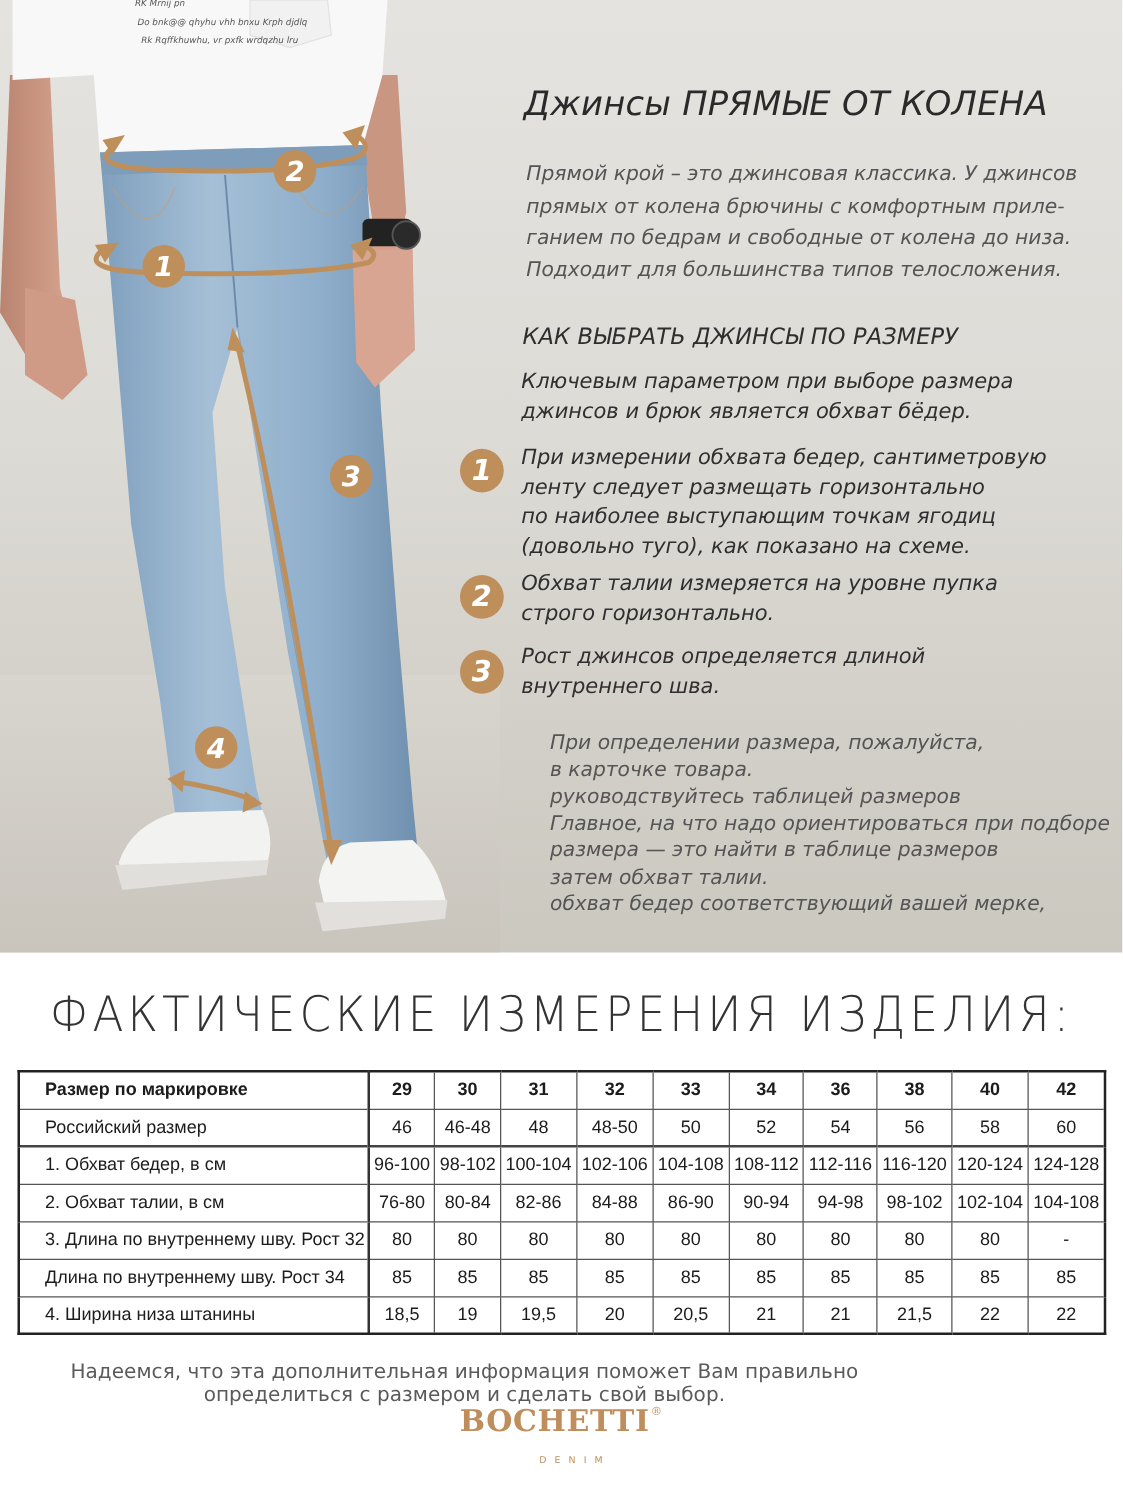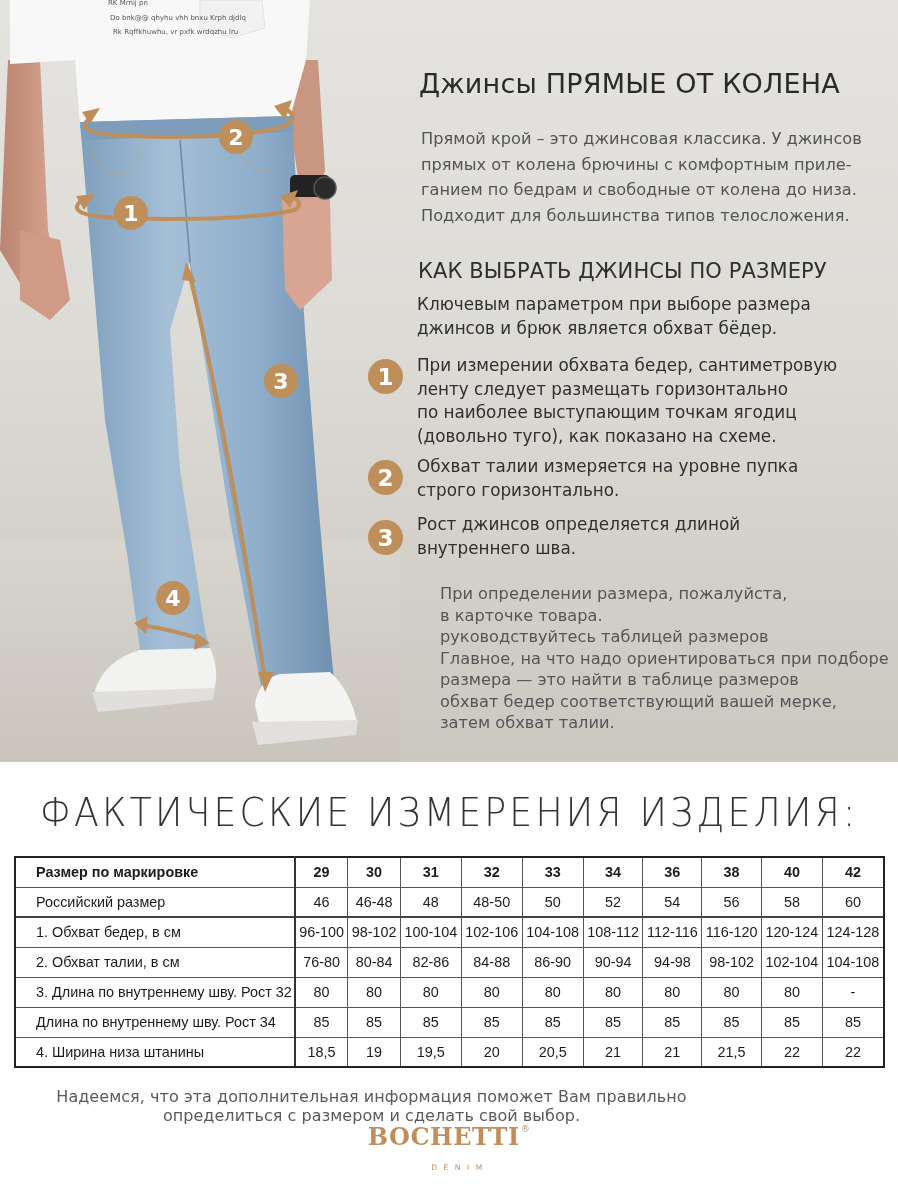--- a/index.html
+++ b/index.html
@@ -4,35 +4,36 @@
 <style>
   * { box-sizing: border-box; margin: 0; padding: 0; }
   html, body { width: 898px; height: 1200px; background: #ffffff; overflow: hidden; }
   body { position: relative; font-family: "DejaVu Sans", sans-serif; color: #2b2b2b; }
 
   
   .panel {
     position: absolute; left: 0; top: 0; width: 898px; height: 762px;
     background: linear-gradient(180deg, #e4e3df 0%, #dddbd6 45%, #d3d0c9 75%, #cbc8c0 100%);
     overflow: hidden;
+    font-style: italic;
   }
   .photo { position: absolute; left: 0; top: 0; width: 400px; height: 762px; }
 
   
   .title {
     position: absolute; left: 419px; top: 68px; font-size: 27px; color: #2a2a2a;
     letter-spacing: 0.2px; white-space: nowrap; font-weight: 400;
   }
   .intro {
     position: absolute; left: 421px; top: 126px; width: 460px;
     font-size: 16.2px; line-height: 25.5px; color: #545454;
   }
   .intro span { display: block; white-space: nowrap; }
   .h2 {
-    position: absolute; left: 418px; top: 259px; font-size: 21px; color: #2e2e2e;
+    position: absolute; left: 418px; top: 259px; font-size: 18px; color: #2e2e2e;
     white-space: nowrap; letter-spacing: 0.1px;
   }
   .lead {
     position: absolute; left: 417px; top: 292px; font-size: 16.8px; line-height: 24px; color: #2f2f2f;
   }
   .lead span { display: block; white-space: nowrap; }
   .step { position: absolute; left: 368px; }
   .step .badge {
     position: absolute; left: 0; width: 35px; height: 35px; border-radius: 50%;
     background: #be8f5b; color: #fff; font-weight: 700; font-size: 23px;
@@ -227,22 +228,22 @@
       <span>внутреннего шва.</span>
     </div>
   </div>
 
   <div class="note">
     <span>При определении размера, пожалуйста,</span>
     <span>в карточке товара.</span>
     <span>руководствуйтесь таблицей размеров</span>
     <span>Главное, на что надо ориентироваться при подборе</span>
     <span>размера — это найти в таблице размеров</span>
+    <span>затем обхват талии.</span>
     <span>обхват бедер соответствующий вашей мерке,</span>
-    <span>затем обхват талии.</span>
   </div>
 </div>
 
 <div class="measure-title">ФАКТИЧЕСКИЕ ИЗМЕРЕНИЯ ИЗДЕЛИЯ:</div>
 
 <table class="sizes">
   <tbody>
     <tr>
       <td>Размер по маркировке</td>
       <td>29</td>

